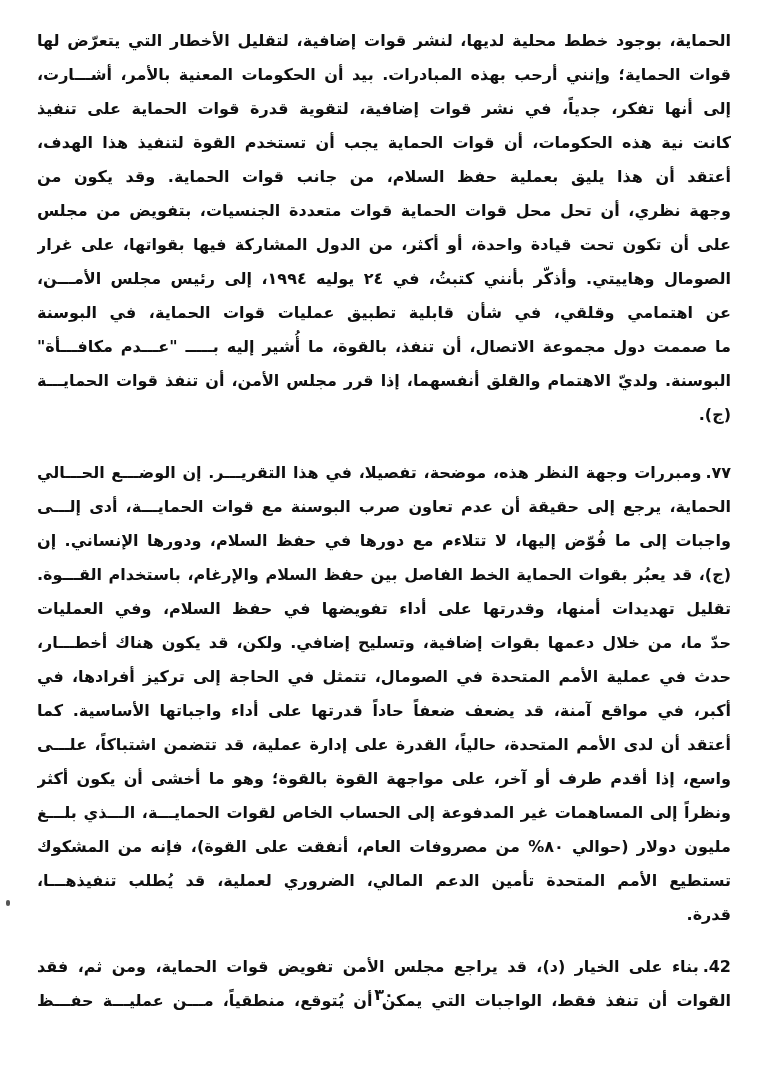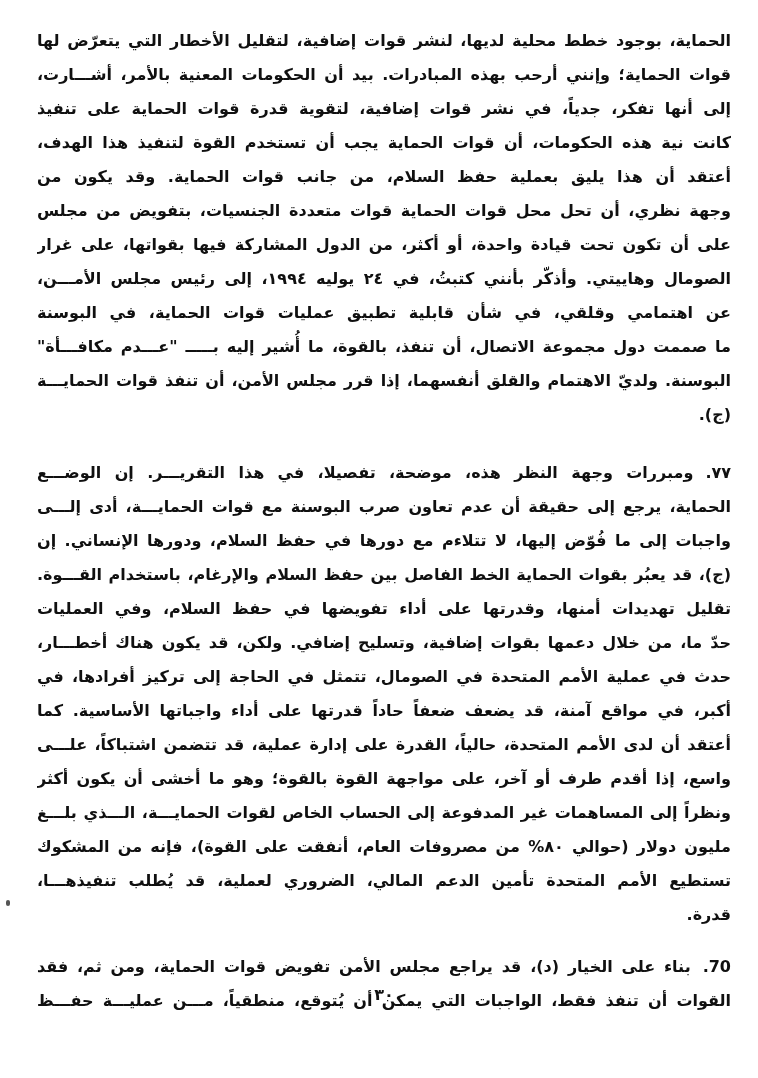--- a/index.html
+++ b/index.html
@@ -35,21 +35,21 @@
     text-align-last: justify;
     word-spacing: 1px;
     white-space: normal;
   }
   .line.line-end {
     text-align-last: right;
   }
   .block { margin: 0; padding: 0; }
   .block-77 { margin-top: 24px; }
   .block-78 { margin-top: 18px; }
-  .par-num { margin-left: 12px; }
+  .par-num { margin-left: 4px; }
   .page-num {
     position: absolute;
     top: 984px;
     right: 27px;
     width: 694px;
     text-align: center;
     font-size: 16px;
     line-height: 22px;
     letter-spacing: 2px;
   }
@@ -99,21 +99,21 @@
       <div class="line">أعتقد أن لدى الأمم المتحدة، حالياً، القدرة على إدارة عملية، قد تتضمن اشتباكاً، علـــى نطـــاق</div>
       <div class="line">واسع، إذا أقدم طرف أو آخر، على مواجهة القوة بالقوة؛ وهو ما أخشى أن يكون أكثر احتمـــالا.</div>
       <div class="line">ونظراً إلى المساهمات غير المدفوعة إلى الحساب الخاص لقوات الحمايـــة، الـــذي بلـــغ ٨٩٨</div>
       <div class="line">مليون دولار (حوالي ٨٠% من مصروفات العام، أنفقت على القوة)، فإنه من المشكوك فيـــه، أن</div>
       <div class="line">تستطيع الأمم المتحدة تأمين الدعم المالي، الضروري لعملية، قد يُطلب تنفيذهـــا، علـــى نطـــاق</div>
       <div class="line line-end">قدرة.</div>
     </section>
 
     <section class="block block-78">
       <div class="line first">
-        <span class="par-num">70.</span><span>بناء على الخيار (د)، قد يراجع مجلس الأمن تفويض قوات الحماية، ومن ثم، فقد يطلـــب مـــن</span>
+        <span class="par-num">42.</span><span>بناء على الخيار (د)، قد يراجع مجلس الأمن تفويض قوات الحماية، ومن ثم، فقد يطلـــب مـــن</span>
       </div>
       <div class="line">القوات أن تنفذ فقط، الواجبات التي يمكن أن يُتوقع، منطقياً، مـــن عمليـــة حفـــظ الســـلام، أن</div>
     </section>
 
   </div>
 
   <div class="page-num">٣٠</div>
   <div class="artifact-dot"></div>
 </div>
 

